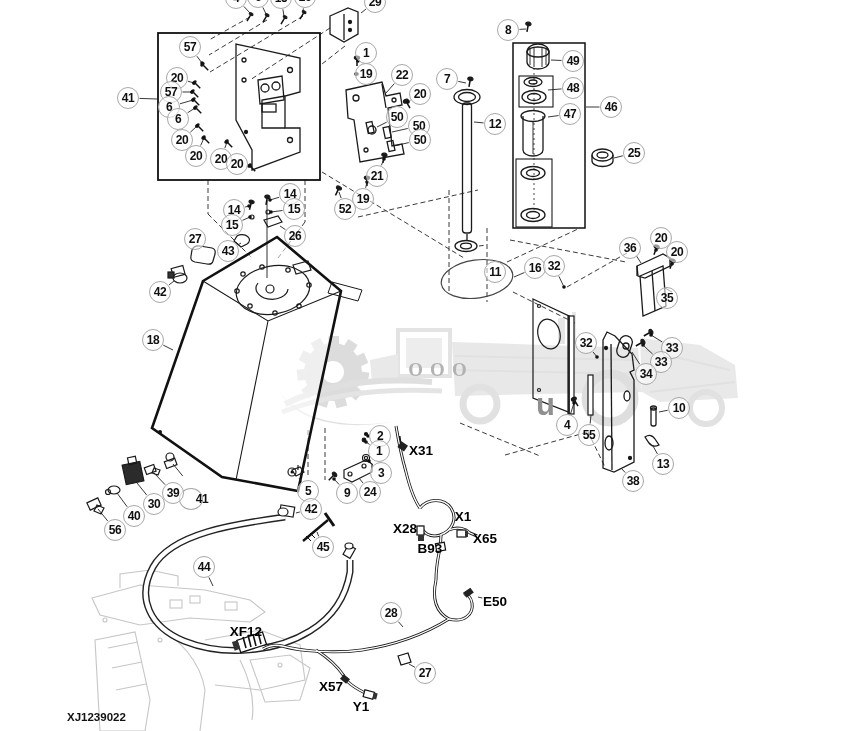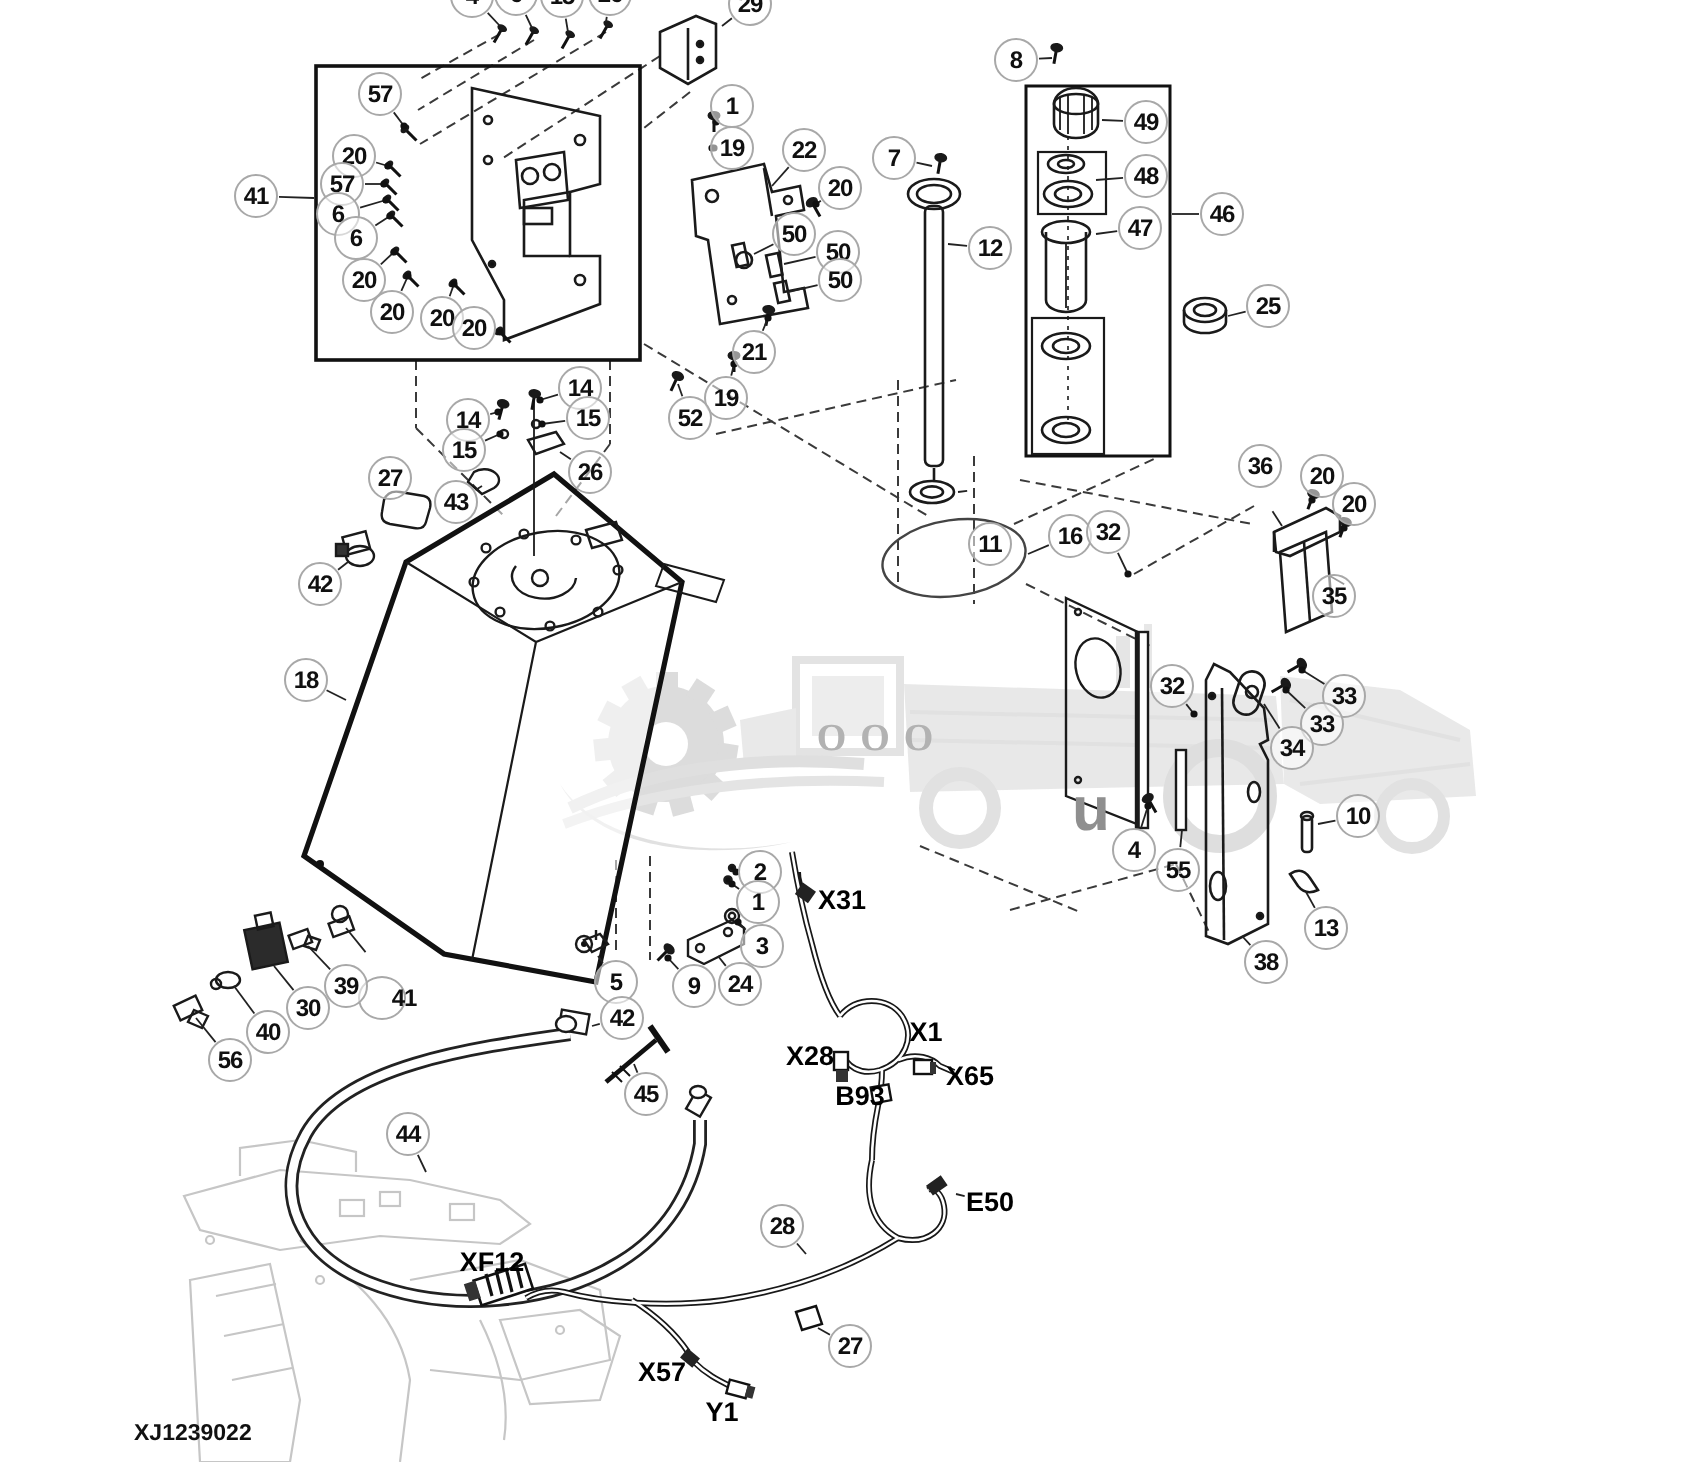--- a/index.html
+++ b/index.html
@@ -543,21 +543,21 @@
       <div class="callout" style="left: 334px; top: 198px;">52</div>
       <div class="callout" style="left: 436px; top: 68px;">7</div>
       <div class="callout" style="left: 484px; top: 113px;">12</div>
       <div class="callout" style="left: 484px; top: 233px; margin-top: 28px;">11</div>
       <div class="callout" style="left: 497px; top: 19px;">8</div>
       <div class="callout" style="left: 562px; top: 50px;">49</div>
       <div class="callout" style="left: 562px; top: 77px;">48</div>
       <div class="callout" style="left: 559px; top: 103px;">47</div>
       <div class="callout" style="left: 600px; top: 96px;">46</div>
       <div class="callout" style="left: 623px; top: 142px;">25</div>
-      <div class="callout" style="left: 619px; top: 222px;">36</div>
+      <div class="callout" style="left: 619px; top: 237px;">36</div>
       <div class="callout" style="left: 650px; top: 227px;">20</div>
       <div class="callout" style="left: 666px; top: 241px;">20</div>
       <div class="callout" style="left: 656px; top: 287px;">35</div>
       <div class="callout" style="left: 524px; top: 257px;">16</div>
       <div class="callout" style="left: 543px; top: 255px;">32</div>
       <div class="callout" style="left: 575px; top: 332px;">32</div>
       <div class="callout" style="left: 661px; top: 337px;">33</div>
       <div class="callout" style="left: 650px; top: 351px;">33</div>
       <div class="callout" style="left: 635px; top: 363px;">34</div>
       <div class="callout" style="left: 668px; top: 397px;">10</div>

